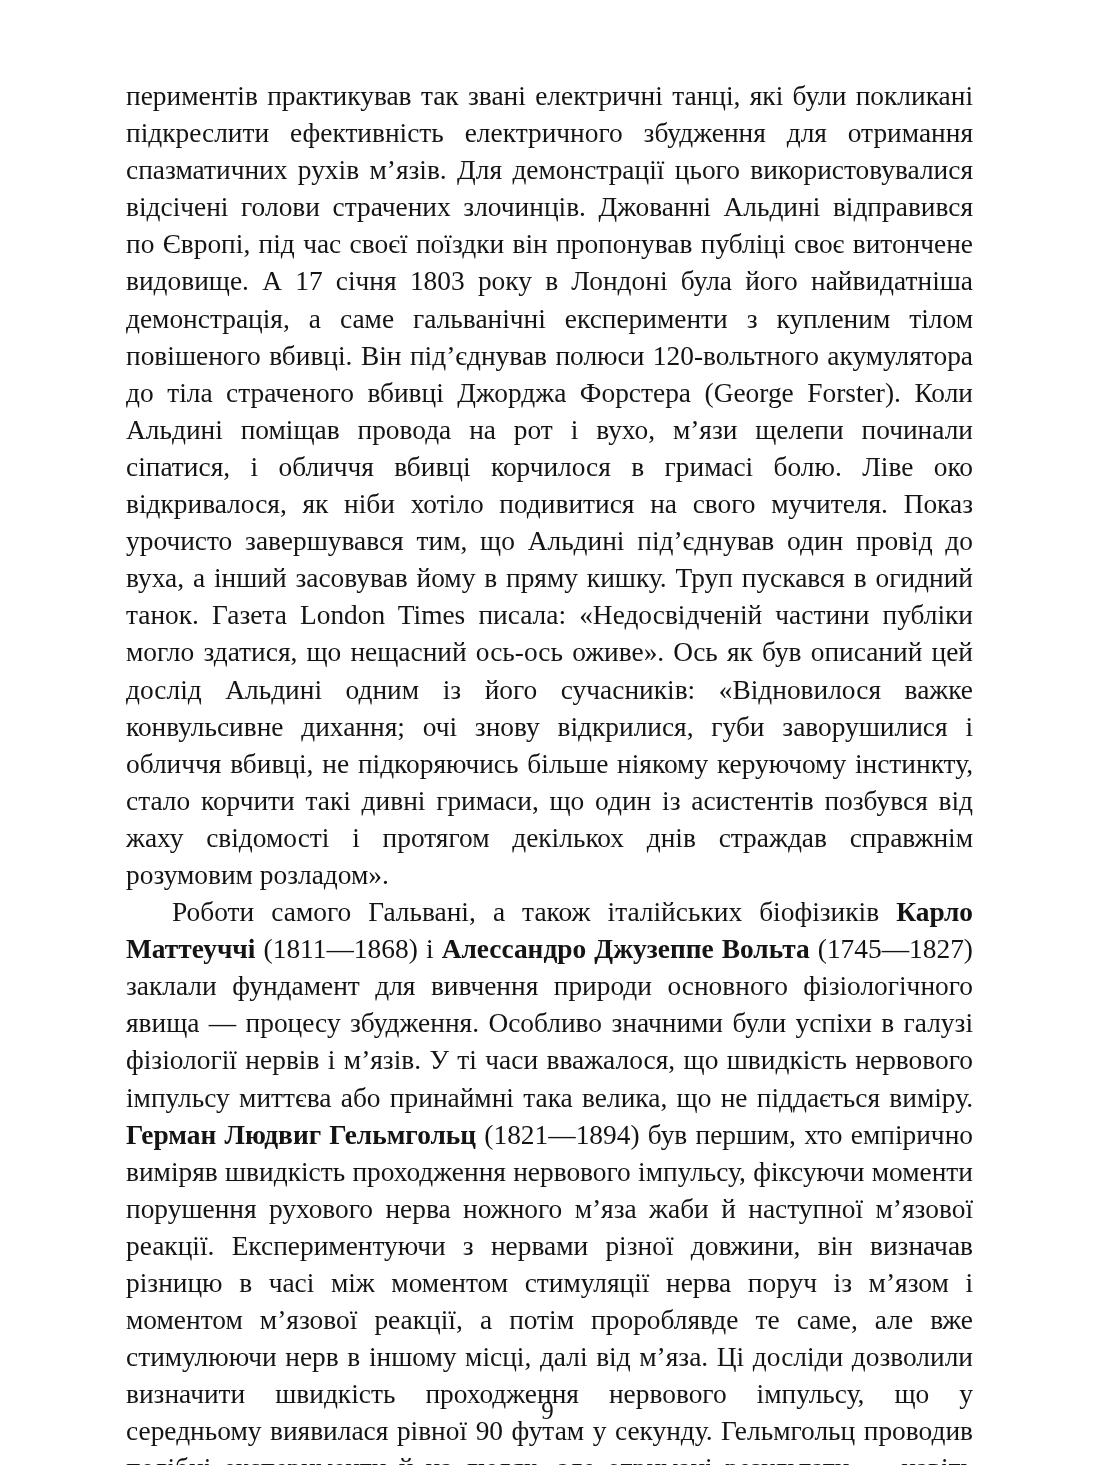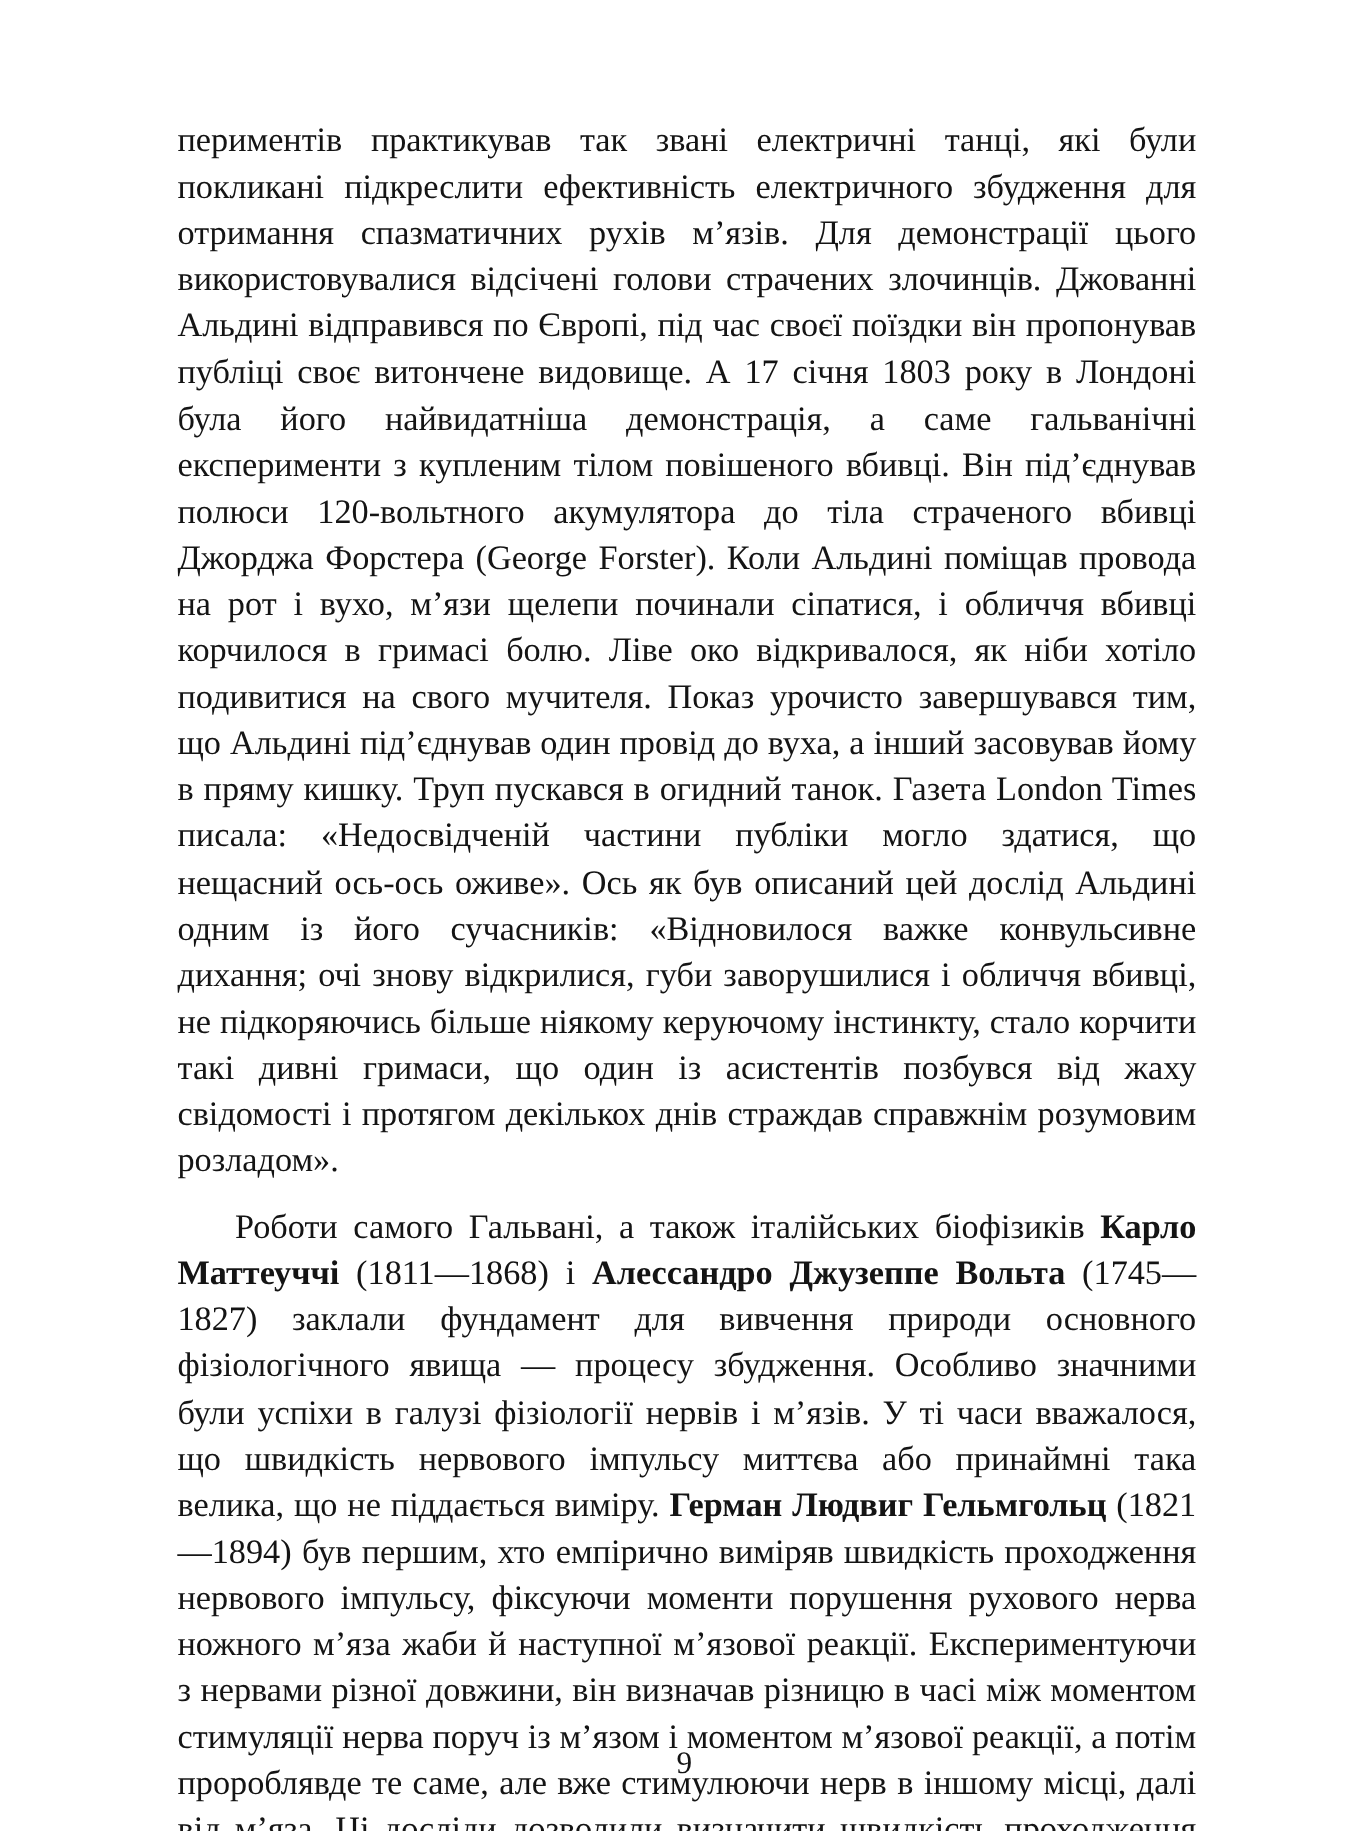--- a/index.html
+++ b/index.html
@@ -24,21 +24,21 @@
     height: 1465px;
     background: #ffffff;
   }
   .text-block {
     position: absolute;
     left: 126px;
     top: 78px;
     width: 847px;
   }
   p.para {
-    margin: 16px;
+    margin: 0;
     padding: 0;
     font-size: 27.4px;
     line-height: 37.1px;
     text-align: justify;
     text-justify: inter-word;
     letter-spacing: 0.0px;
     word-spacing: 0px;
     hyphens: manual;
     -webkit-hyphens: manual;
   }

